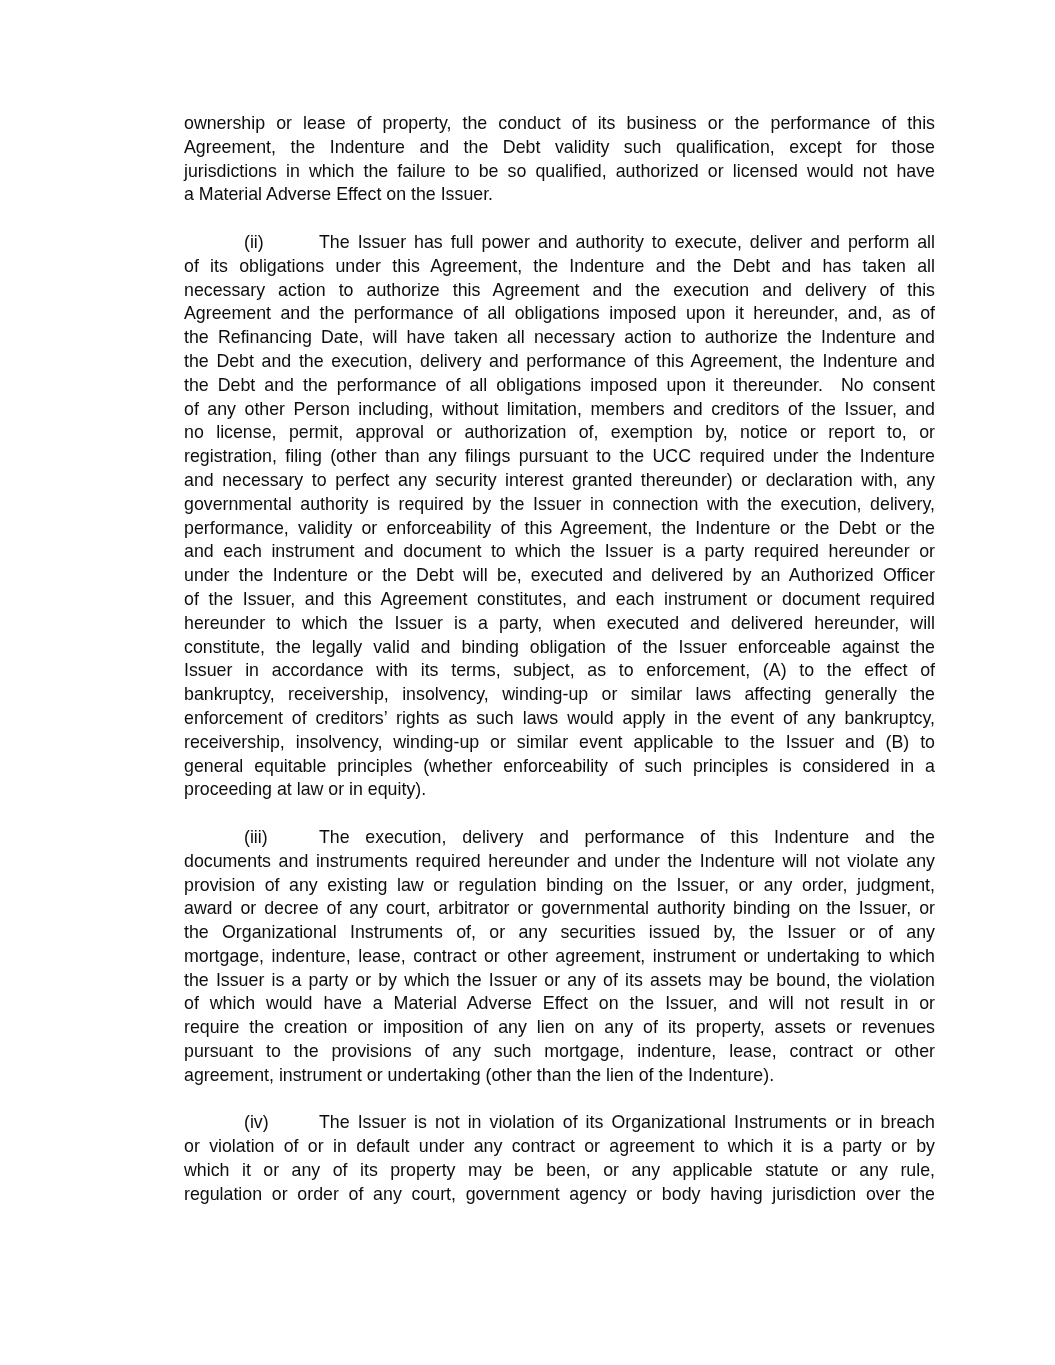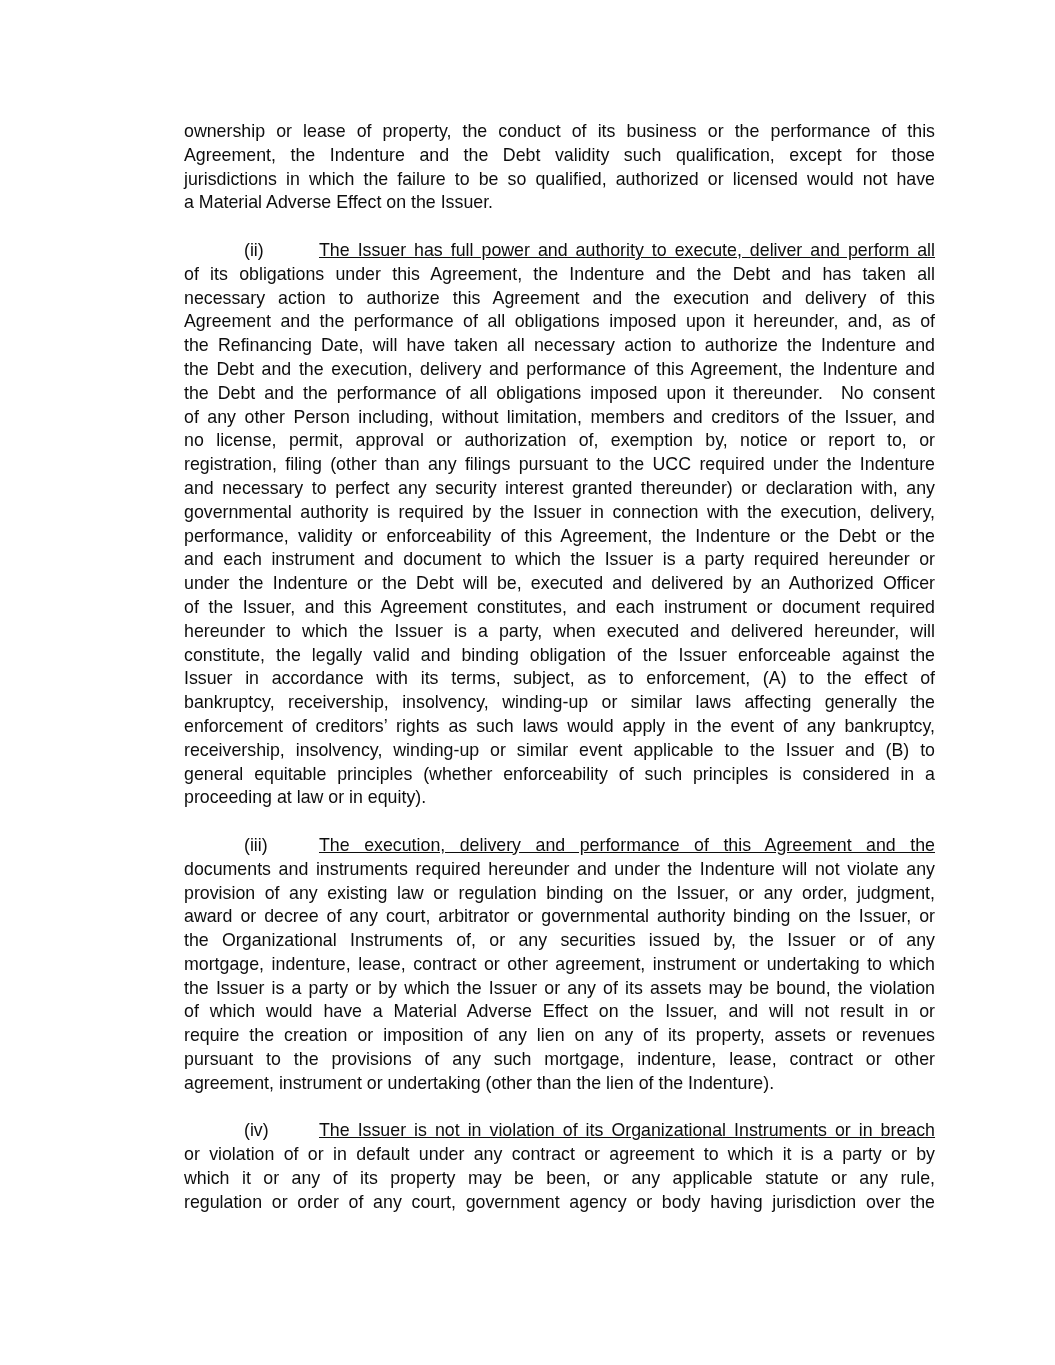--- a/index.html
+++ b/index.html
@@ -9,36 +9,36 @@
     position: relative;
     font-family: "Liberation Sans", sans-serif;
     overflow: hidden;
   }
   .doc-page {
     position: absolute; inset: 0;
     background: #ffffff;
   }
   .text-block {
     position: absolute;
-    left: 184px; top: 120px;
+    left: 184px; top: 112px;
     width: 751px;
     color: #0d0d0d;
     font-size: 17.8px;
     line-height: 23.8px;
     font-weight: 400;
   }
   .paragraph { margin: 0 0 23.8px 0; }
   .paragraph:last-child { margin-bottom: 16px; }
   .line {
     text-align: justify;
     text-align-last: justify;
     white-space: normal;
   }
   .line.lastline { text-align-last: left; }
-  .line.first-labeled { padding-left: 60px; text-decoration: underline; }
+  .line.first-labeled { padding-left: 60px; }
   .plabel { display: inline-block; width: 75px; }
 </style>
 </head>
 <body>
 
 <main class="doc-page">
   <section class="text-block">
       <div class="paragraph">
         <div class="line">ownership or lease of property, the conduct of its business or the performance of this</div>
         <div class="line">Agreement, the Indenture and the Debt validity such qualification, except for those</div>
@@ -65,21 +65,21 @@
         <div class="line">hereunder to which the Issuer is a party, when executed and delivered hereunder, will</div>
         <div class="line">constitute, the legally valid and binding obligation of the Issuer enforceable against the</div>
         <div class="line">Issuer in accordance with its terms, subject, as to enforcement, (A) to the effect of</div>
         <div class="line">bankruptcy, receivership, insolvency, winding-up or similar laws affecting generally the</div>
         <div class="line">enforcement of creditors’ rights as such laws would apply in the event of any bankruptcy,</div>
         <div class="line">receivership, insolvency, winding-up or similar event applicable to the Issuer and (B) to</div>
         <div class="line">general equitable principles (whether enforceability of such principles is considered in a</div>
         <div class="line lastline">proceeding at law or in equity).</div>
       </div>
       <div class="paragraph">
-        <div class="line first-labeled"><span class="plabel">(iii)</span><span>The execution, delivery and performance of this Agreement and the</span></div>
+        <div class="line first-labeled"><span class="plabel">(iii)</span><span>The execution, delivery and performance of this Indenture and the</span></div>
         <div class="line">documents and instruments required hereunder and under the Indenture will not violate any</div>
         <div class="line">provision of any existing law or regulation binding on the Issuer, or any order, judgment,</div>
         <div class="line">award or decree of any court, arbitrator or governmental authority binding on the Issuer, or</div>
         <div class="line">the Organizational Instruments of, or any securities issued by, the Issuer or of any</div>
         <div class="line">mortgage, indenture, lease, contract or other agreement, instrument or undertaking to which</div>
         <div class="line">the Issuer is a party or by which the Issuer or any of its assets may be bound, the violation</div>
         <div class="line">of which would have a Material Adverse Effect on the Issuer, and will not result in or</div>
         <div class="line">require the creation or imposition of any lien on any of its property, assets or revenues</div>
         <div class="line">pursuant to the provisions of any such mortgage, indenture, lease, contract or other</div>
         <div class="line lastline">agreement, instrument or undertaking (other than the lien of the Indenture).</div>

